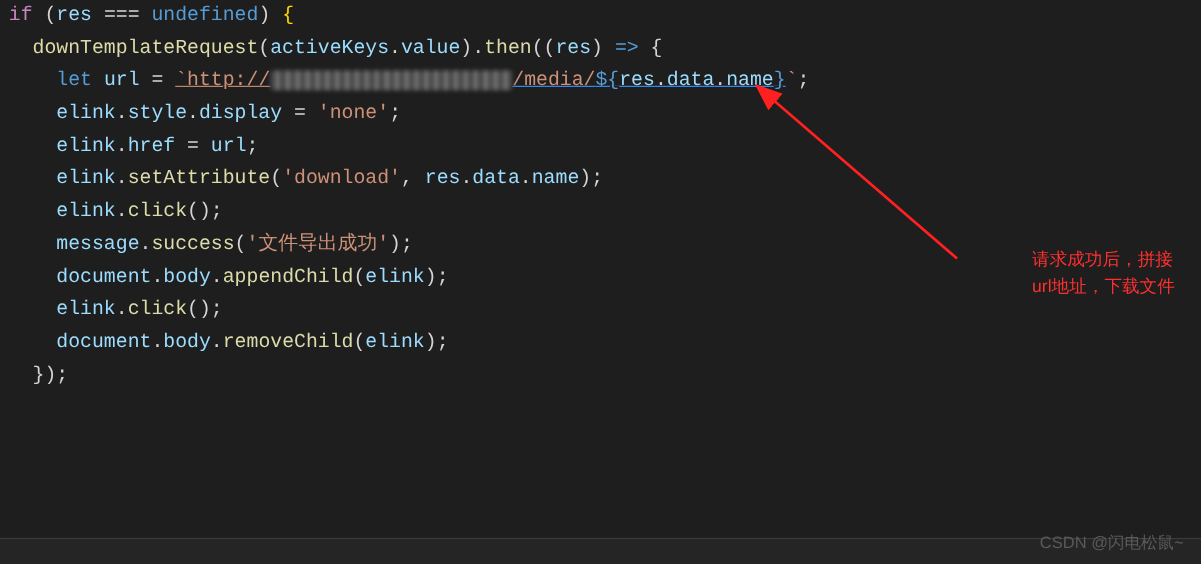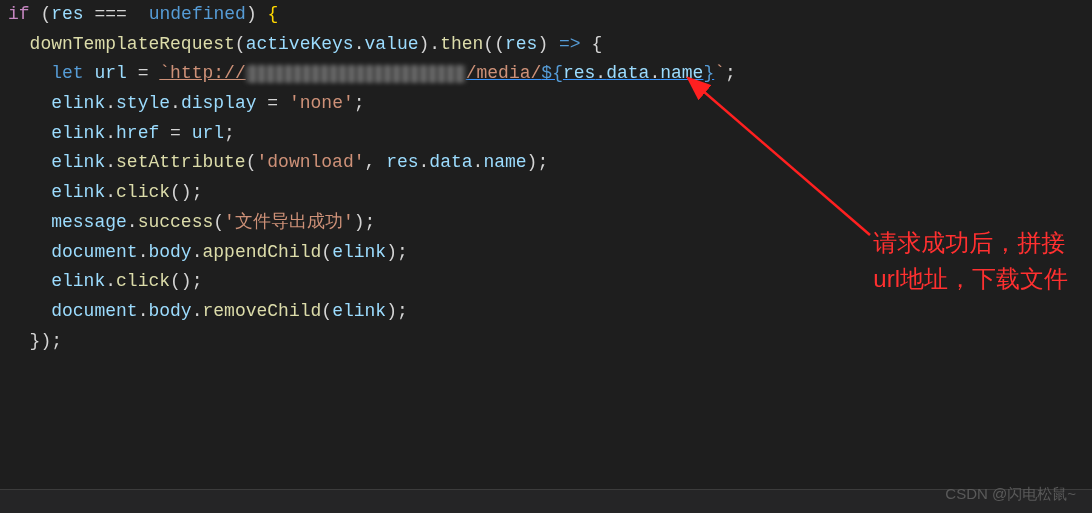--- a/index.html
+++ b/index.html
@@ -19,21 +19,21 @@
       position: relative;
       padding-left: 8px;
       padding-top: 0;
     }
     .line {
       white-space: pre;
     }
     .kw-if { color: #c586c0; }
     .kw-let { color: #569cd6; text-align: center; }
     .kw-var { color: #569cd6; }
-    .kw-undef { color: #569cd6; margin-left: 11px; }
+    .kw-undef { color: #569cd6; }
     .kw-arrow { color: #569cd6; }
     .var-name { color: #9cdcfe; }
     .prop { color: #9cdcfe; }
     .paren { color: #d4d4d4; }
     .oper { color: #d4d4d4; }
     .func { color: #dcdcaa; }
     .str { color: #ce9178; }
     .tmpl { color: #ce9178; }
     .tmpl-expr { color: #569cd6; }
     .brace { color: #d4d4d4; }
@@ -48,21 +48,21 @@
       filter: blur(2px);
       vertical-align: middle;
       border-radius: 2px;
     }
     .annotation {
       position: absolute;
       right: 24px;
       top: 225px;
       color: #ff3030;
       font-family: 'Microsoft YaHei', sans-serif;
-      font-size: 24px;
+      font-size: 16px;
       line-height: 1.5;
       text-align: left;
     }
     .arrow-svg {
       position: absolute;
       left: 680px;
       top: 70px;
       pointer-events: none;
     }
     .watermark {

